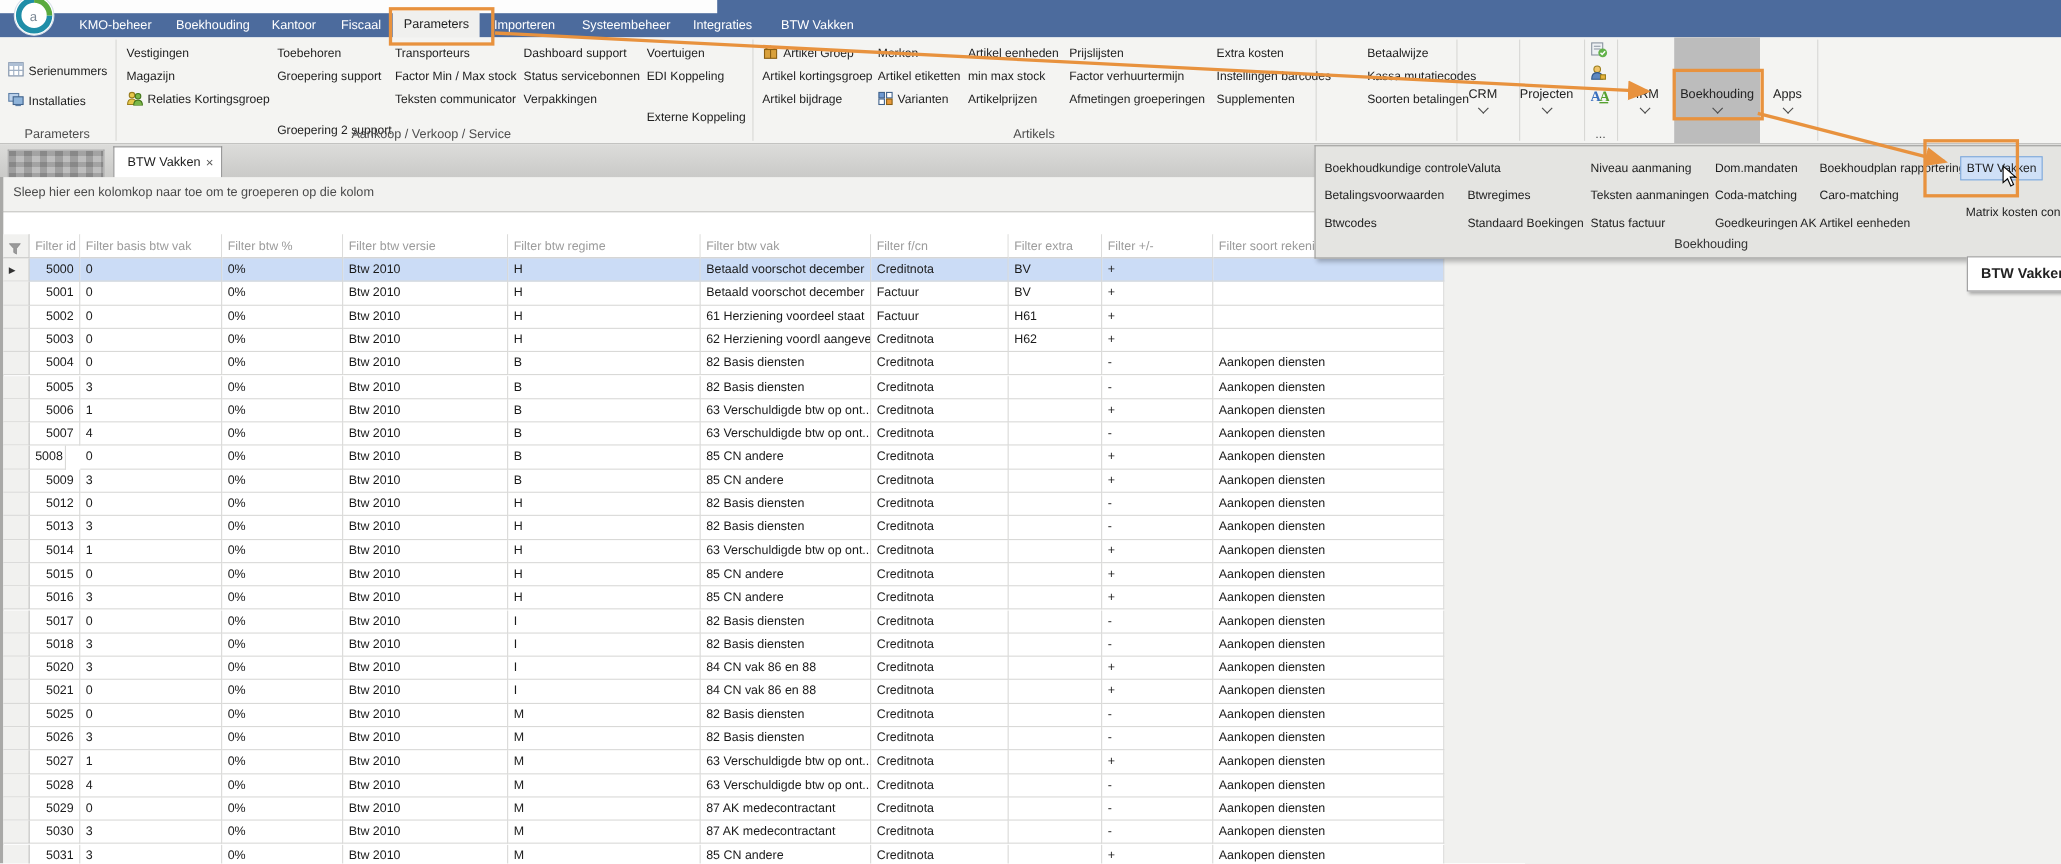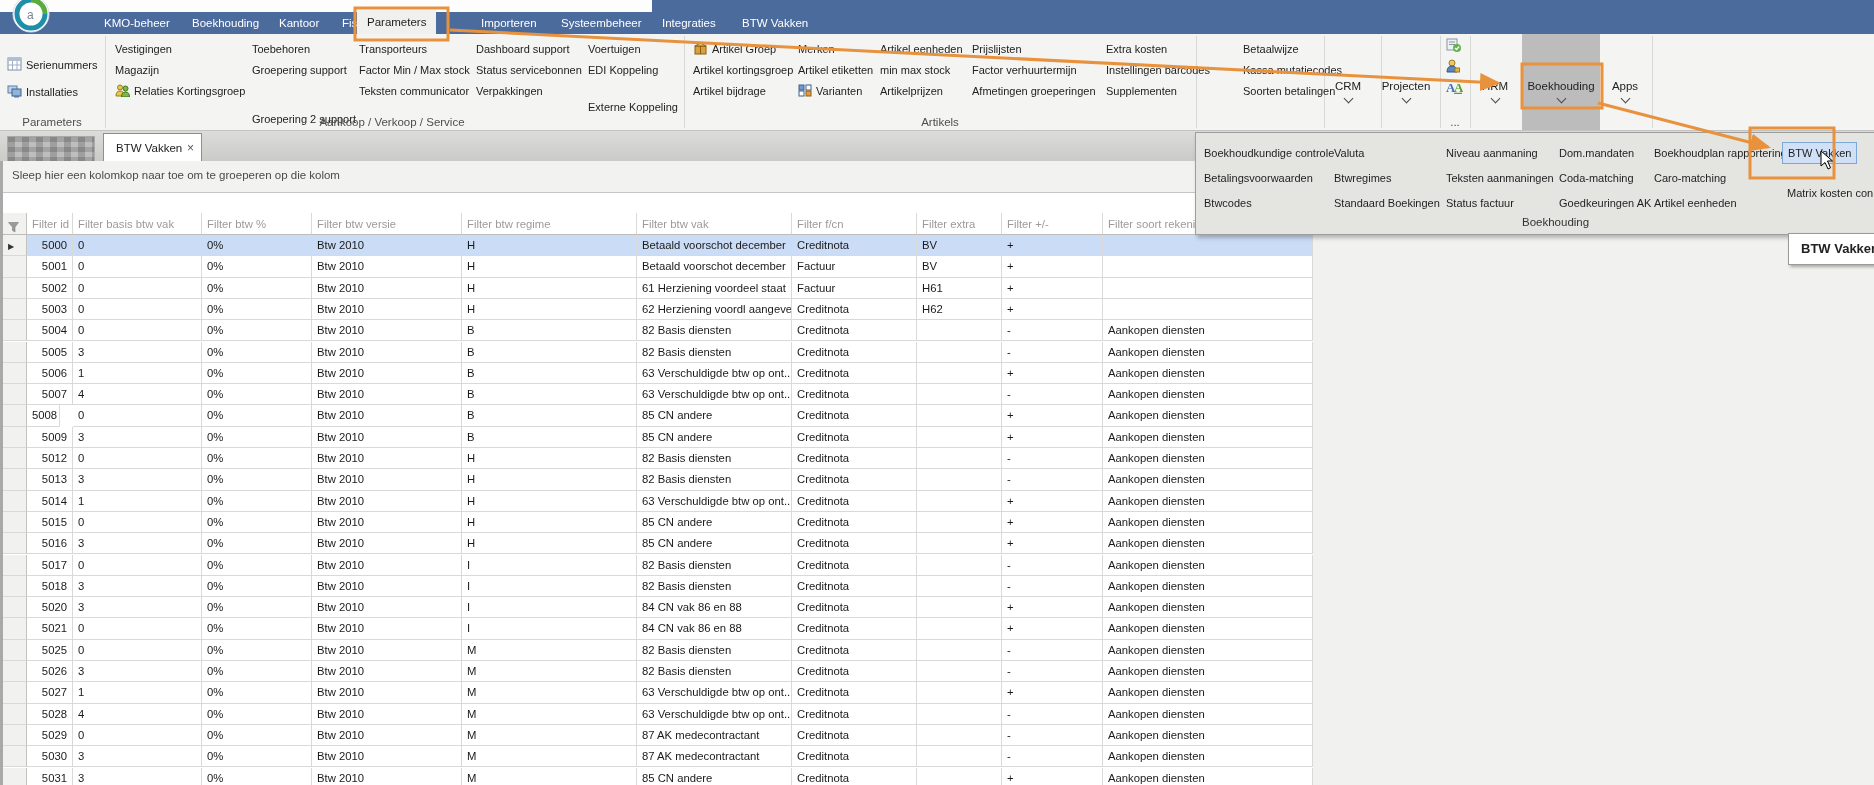--- a/index.html
+++ b/index.html
@@ -2,21 +2,21 @@
 <html><head>
 <meta charset="utf-8">
 <style>
   html,body{margin:0;padding:0;}
   body{width:1874px;height:785px;position:relative;overflow:hidden;background:#fff;
        font-family:"Liberation Sans","DejaVu Sans",sans-serif;}
   .abs{position:absolute;}
   
   #menubar{position:absolute;left:0;top:0;width:1874px;height:34px;background:#4c6b9d;}
   #corner{position:absolute;left:0;top:0;width:652px;height:12px;background:#fdfdfd;}
-  .menu-item{position:absolute;top:16px;height:18px;line-height:15px;color:#fff;font-size:11.5px;white-space:nowrap;margin-left:32px;}
+  .menu-item{position:absolute;top:16px;height:18px;line-height:15px;color:#fff;font-size:11.5px;white-space:nowrap;}
   .menu-item.active{background:#f0f0ee;color:#1e1e1e;padding:5px 10px 14px 10px;margin-left:-10px;margin-top:-6px;}
   
   #ribbon{position:absolute;left:0;top:34px;width:1874px;height:96px;background:#f4f4f2;border-bottom:1px solid #c3c3c1;}
   .rsep{position:absolute;top:2px;height:92px;width:1px;background:#d8d8d5;}
   .ritem{position:absolute;height:18px;line-height:18px;font-size:11px;color:#222;white-space:nowrap;}
   .rlabel{position:absolute;top:80px;height:16px;line-height:16px;font-size:11.5px;color:#4e4e4e;transform:translateX(-50%);white-space:nowrap;}
   .collapsed-btn{position:absolute;top:46px;width:70px;text-align:center;font-size:11.5px;color:#222;}
   .chev{display:inline-block;width:6px;height:6px;border-right:1.4px solid #4a4a4a;border-bottom:1.4px solid #4a4a4a;transform:rotate(45deg);margin-top:3px;}
   #bkh-block{position:absolute;left:1522px;top:0px;width:78px;height:96px;background:#bcbcbc;}
   .icon{display:inline-block;vertical-align:-2px;margin-right:4px;}

